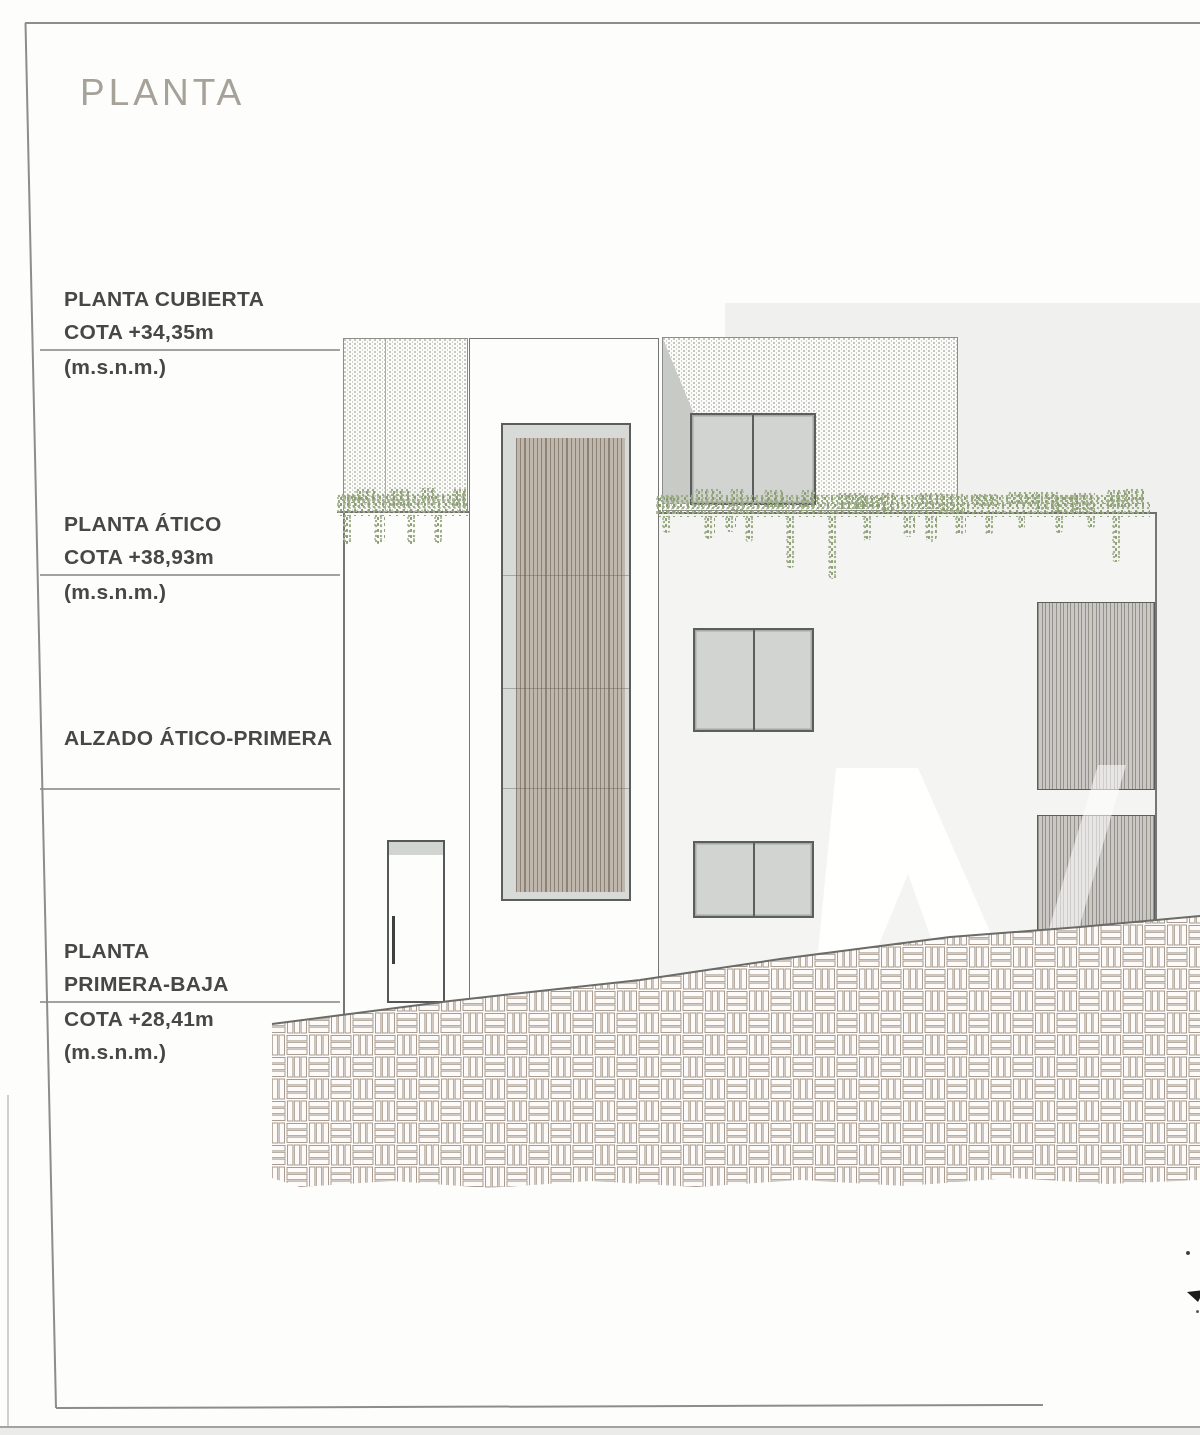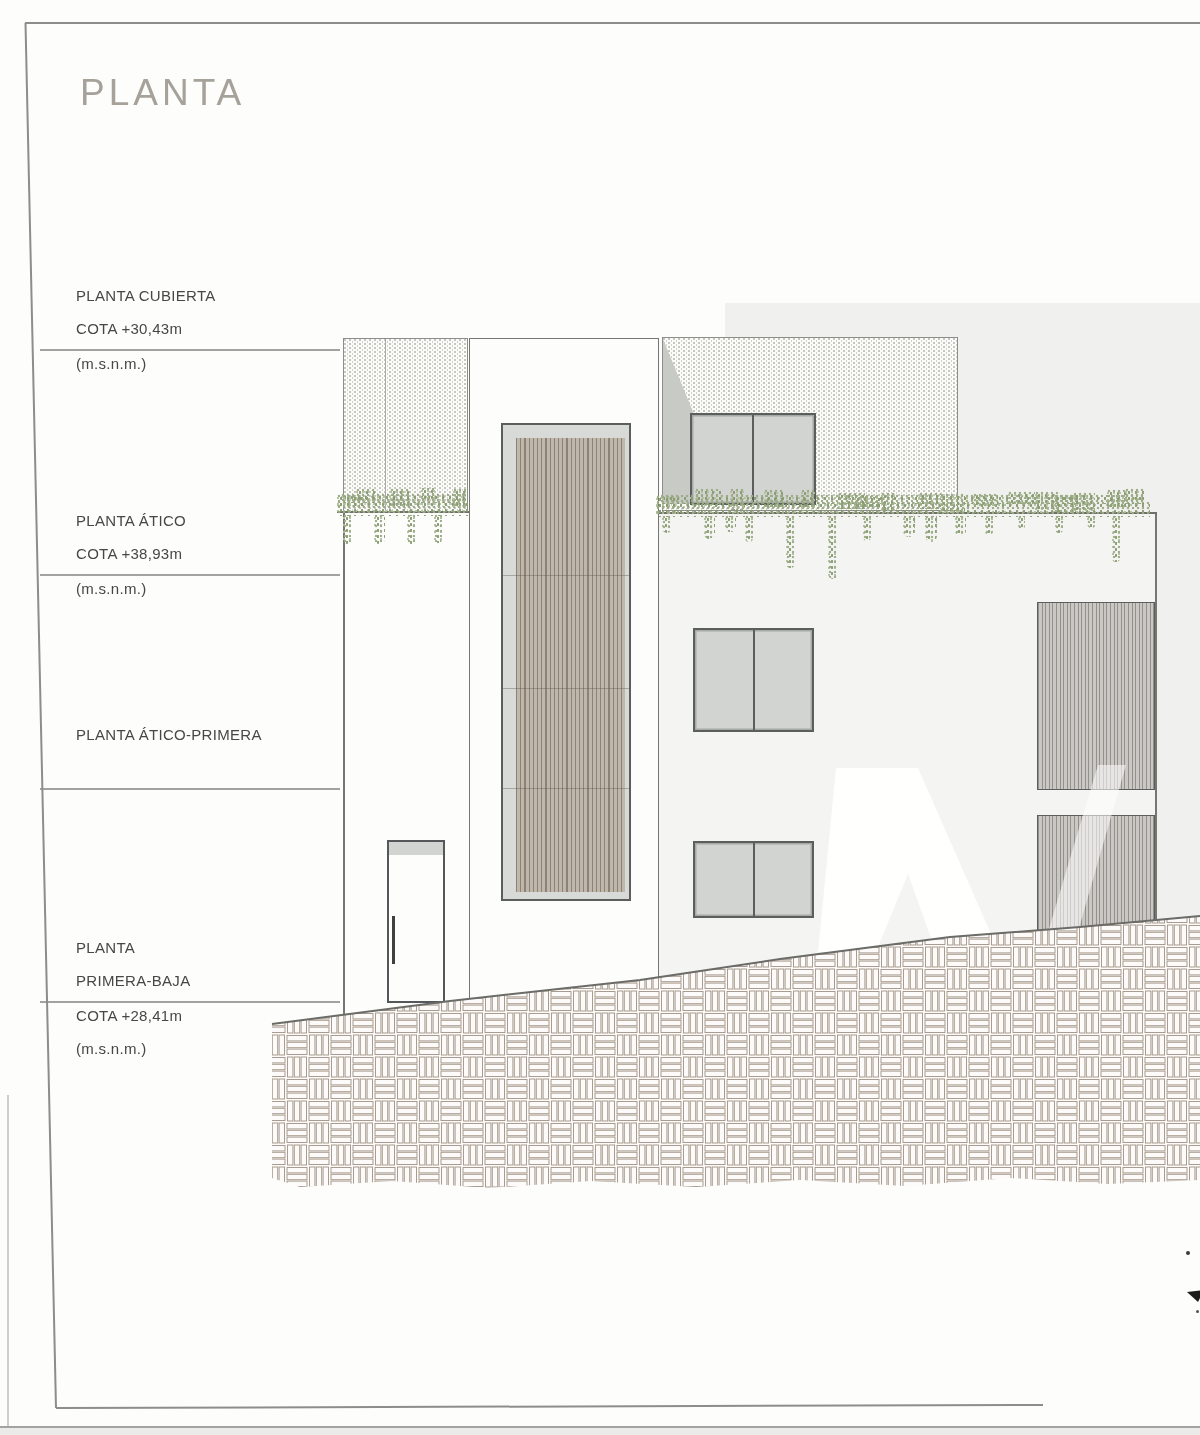--- a/index.html
+++ b/index.html
@@ -10,22 +10,22 @@
   }
   #sheet *{position:absolute;box-sizing:border-box;}
 
   
   #title{
     left:80px;top:72px;height:42px;
     font-size:37px;letter-spacing:4px;font-weight:normal;
     color:var(--title_text);white-space:nowrap;
   }
   .lab-line{
-    left:76px;height:30px;white-space:nowrap;
-    font-size:15px;font-weight:normal;letter-spacing:.3px;
+    left:64px;height:30px;white-space:nowrap;
+    font-size:21px;font-weight:bold;letter-spacing:.3px;
     color:var(--label_text);
   }
   .lvl-line{
     left:40px;width:300px;height:2px;
     background:var(--level_line);
   }
 
   
   #bg-block{left:725px;top:303px;width:475px;height:628px;background:var(--background_block);}
   #wall-right{left:659px;top:513px;width:498px;height:470px;background:var(--wall);
@@ -210,28 +210,28 @@
     </defs>
     <polygon fill="url(#basket)" points="272,1024 450,1001 640,980 780,959 950,937 1080,927 1200,916
               1200,1180 1108,1184 1010,1178 905,1186 800,1180 696,1187
               590,1181 488,1188 392,1181 300,1187 272,1178"></polygon>
     <polyline fill="none" style="stroke:var(--ground_line)" stroke-width="2" points="272,1024 450,1001 640,980 780,959 950,937 1080,927 1200,916"></polyline>
   </svg>
 
   <div id="levels" style="left:0;top:0;width:100%;height:100%;pointer-events:none">
       <div class="lvl-line" style="top: 349px;"></div>
       <div class="lab-line" style="top: 287px;">PLANTA CUBIERTA</div>
-      <div class="lab-line" style="top: 320px;">COTA +30,43m</div>
+      <div class="lab-line" style="top: 320px;">COTA +34,35m</div>
       <div class="lab-line" style="top: 355px;">(m.s.n.m.)</div>
       <div class="lvl-line" style="top: 574px;"></div>
       <div class="lab-line" style="top: 512px;">PLANTA ÁTICO</div>
       <div class="lab-line" style="top: 545px;">COTA +38,93m</div>
       <div class="lab-line" style="top: 580px;">(m.s.n.m.)</div>
       <div class="lvl-line" style="top: 788px;"></div>
-      <div class="lab-line" style="top: 726px;">PLANTA ÁTICO-PRIMERA</div>
+      <div class="lab-line" style="top: 726px;">ALZADO ÁTICO-PRIMERA</div>
       <div class="lvl-line" style="top: 1001px;"></div>
       <div class="lab-line" style="top: 939px;">PLANTA</div>
       <div class="lab-line" style="top: 972px;">PRIMERA-BAJA</div>
       <div class="lab-line" style="top: 1007px;">COTA +28,41m</div>
       <div class="lab-line" style="top: 1040px;">(m.s.n.m.)</div>
     </div>
 
   <div id="title">PLANTA</div>
 
   <div id="frame-top"></div>

